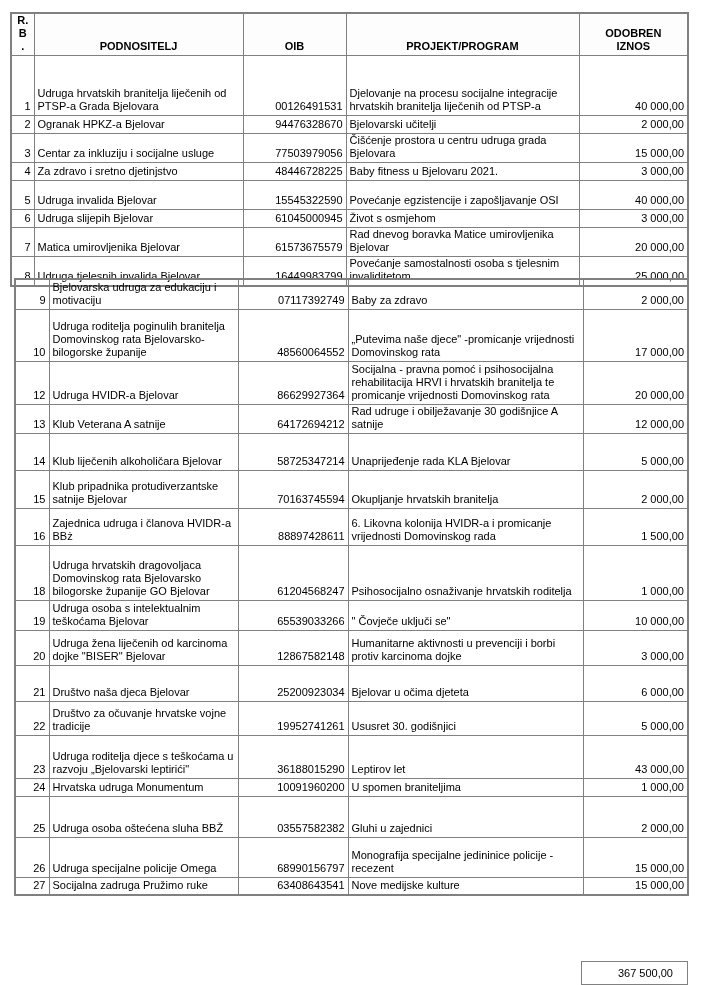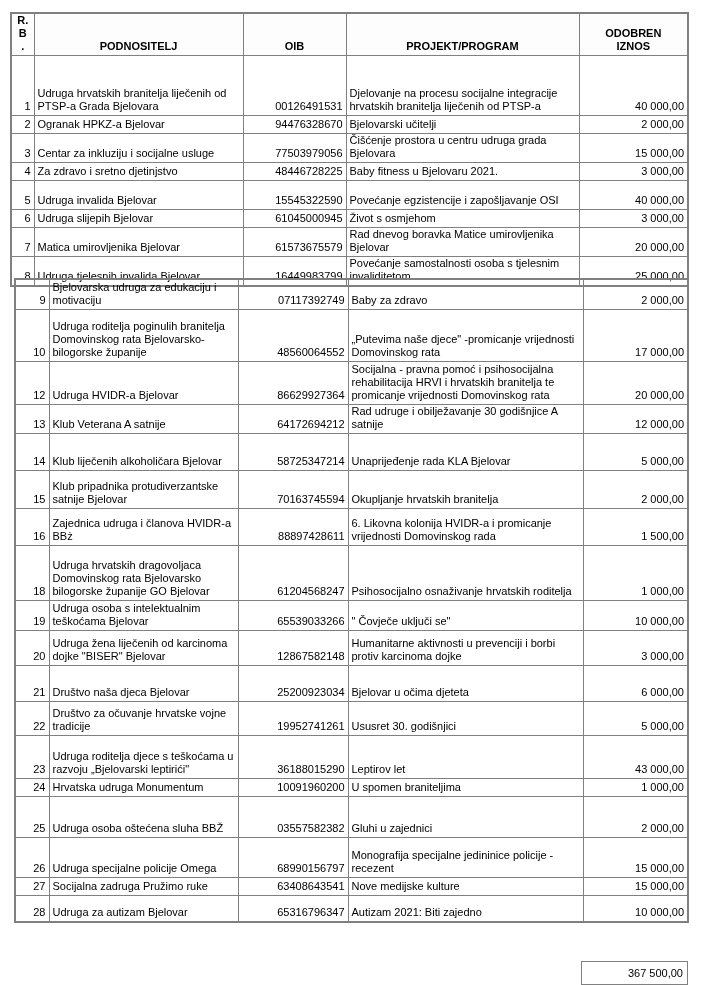--- a/index.html
+++ b/index.html
@@ -38,21 +38,21 @@
   td.rb{text-align:right;}
   td.oib{text-align:right;}
   td.amt{text-align:right;}
   td.name,td.proj{text-align:left;}
   .total-box{
     position:absolute;
     left:581px;top:961px;width:107px;height:24px;
     border:1px solid #808080;
     box-sizing:border-box;
     display:flex;align-items:center;justify-content:flex-end;
-    padding-right:4px;
+    padding-right:14px;
   }
 </style>
 </head>
 <body>
 
 <div class="page">
 
   <table class="grants t1">
     <colgroup>
       <col style="width:23px">
@@ -253,27 +253,20 @@
           <td class="proj">Monografija specijalne jedininice policije - recezent</td>
           <td class="amt">15 000,00</td>
         </tr>
         <tr style="height: 18px;">
           <td class="rb">27</td>
           <td class="name">Socijalna zadruga Pružimo ruke</td>
           <td class="oib">63408643541</td>
           <td class="proj">Nove medijske kulture</td>
           <td class="amt">15 000,00</td>
         </tr>
-        <tr style="height: 27px;">
-          <td class="rb">28</td>
-          <td class="name">Udruga za autizam Bjelovar</td>
-          <td class="oib">65316796347</td>
-          <td class="proj">Autizam 2021: Biti zajedno</td>
-          <td class="amt">10 000,00</td>
-        </tr>
       </tbody>
   </table>
 
   <div class="total-box">
     <span>367 500,00</span>
   </div>
 
 </div>
 
 </body></html>

